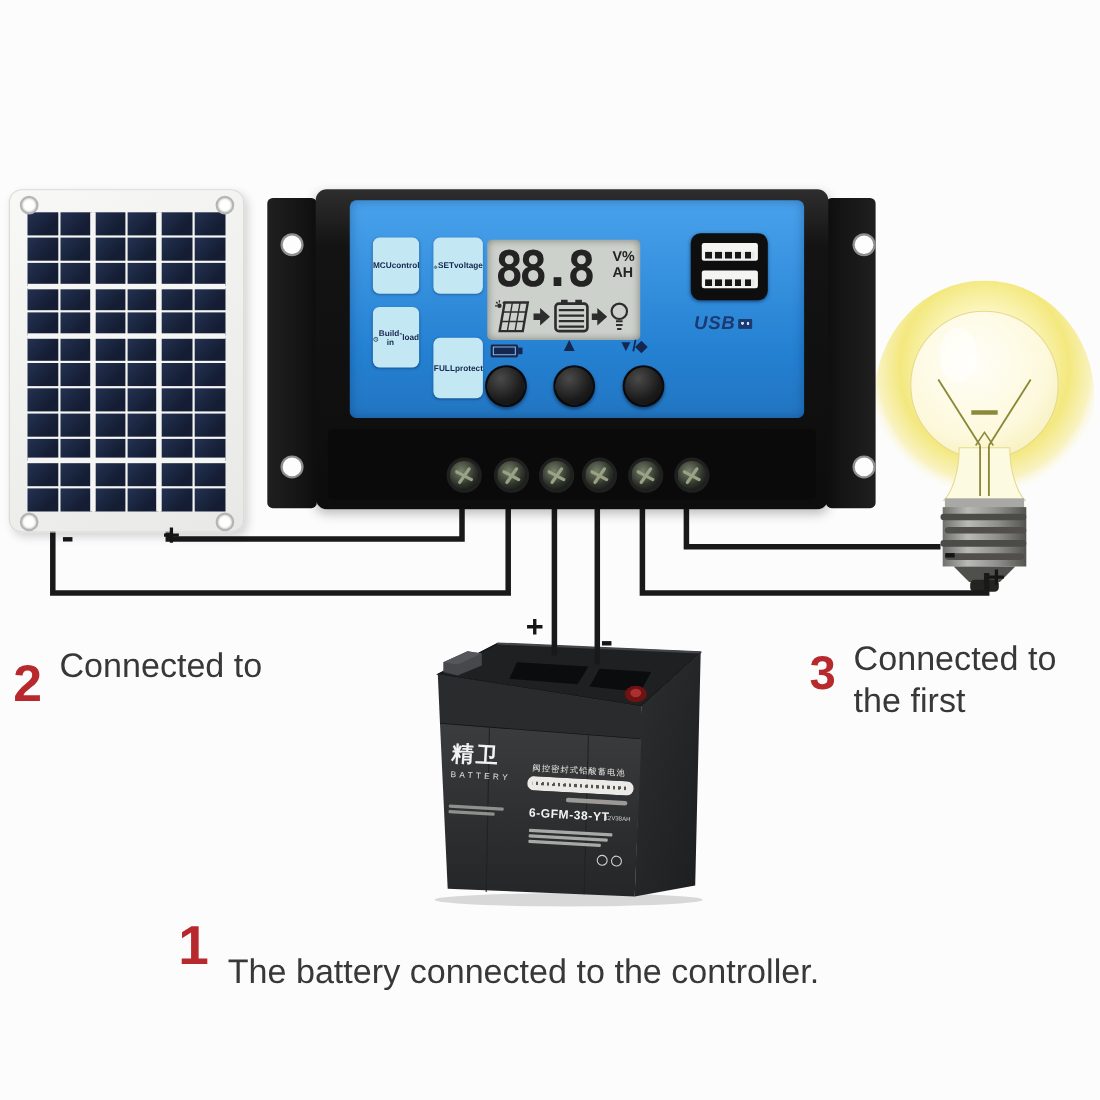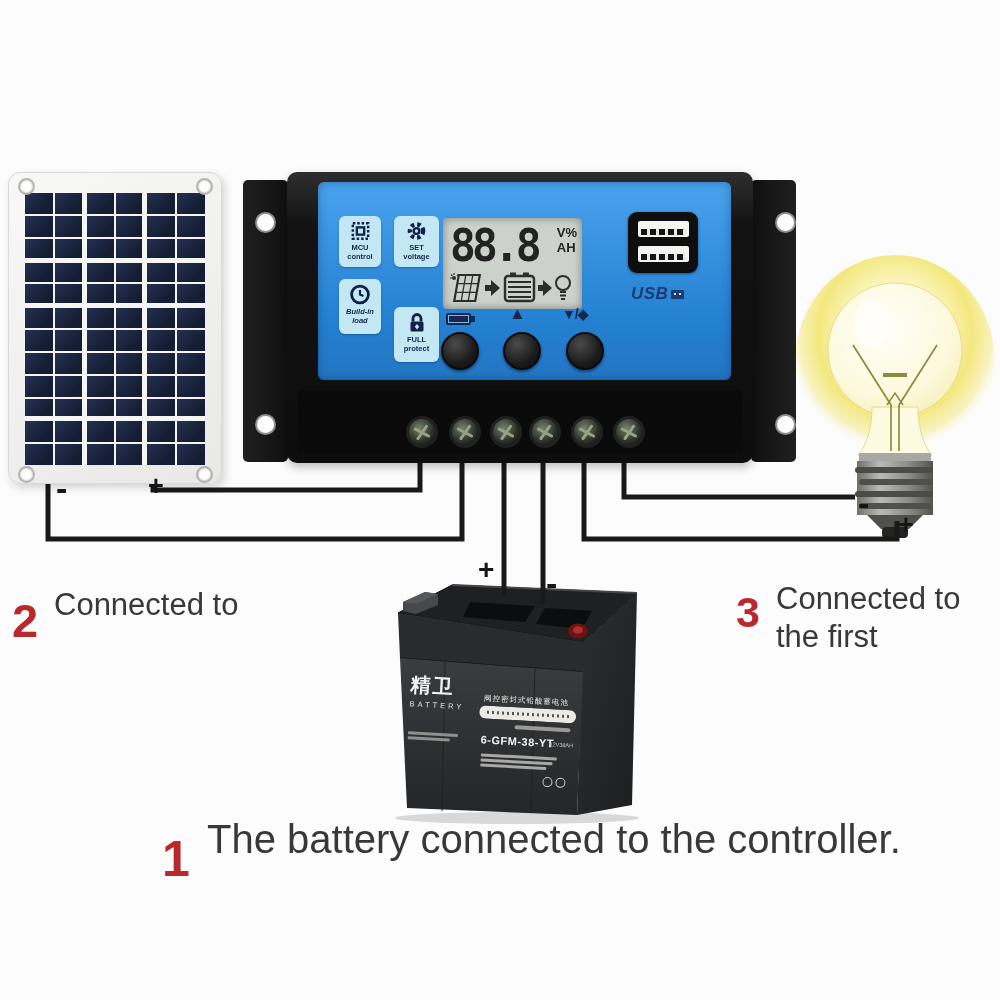--- a/index.html
+++ b/index.html
@@ -30,21 +30,21 @@
         border-radius:5px;z-index:5;}
   .hole{width:17px;height:17px;border-radius:50%;background:#fdfdfd;border:2px solid #8f8f8f;z-index:6;}
   .ctrl-body{left:287px;top:172px;width:466px;height:291px;z-index:5;border-radius:10px;
         background:linear-gradient(180deg,#2e2e2e 0%,#131313 18%,#0d0d0d 100%);
         box-shadow:0 4px 10px rgba(0,0,0,.25);}
   .ctrl-face{left:318px;top:182px;width:413px;height:198px;z-index:5;border-radius:6px;
         background:linear-gradient(180deg,#49a2ec,#2480d1 70%,#2276c2);
         box-shadow:inset 0 0 10px rgba(0,30,80,.35);}
   .ctrl-title{left:318px;top:188px;width:400px;text-align:center;z-index:6;
         font-size:17.5px;font-weight:bold;color:#1b2c63;letter-spacing:.6px;}
-  .badge{z-index:6;background:#c3e8f3;border-radius:6px;display:flex;flex-direction:column;
+  .badge{z-index:6;background:#c3e8f3;border-radius:6px;display:flex;flex-direction:row;
         align-items:center;justify-content:flex-start;box-shadow:0 1px 2px rgba(0,20,60,.3);}
   .badge svg{margin-top:3px;}
   .badge .bl{font-size:7.5px;font-weight:bold;color:#15264f;line-height:1.2;text-align:center;}
   .lcd{left:443px;top:218px;width:139px;height:91px;z-index:6;background:#ccd1cb;border-radius:4px;
         box-shadow:inset 0 0 8px rgba(0,0,0,.4);}
   .lcd-value{position:absolute;left:7px;top:2px;font-family:"DejaVu Sans Mono",monospace;
         font-weight:900;font-size:43px;letter-spacing:-4px;color:#232323;transform:scaleY(1.04);}
   .lcd-units{position:absolute;right:5px;top:7px;font-size:13px;font-weight:bold;color:#232323;
         line-height:15px;text-align:left;}
   .lcd-flow{position:absolute;left:6px;top:53px;}
@@ -305,21 +305,21 @@
     <div class="bl">control</div>
   </div>
   <div class="abs badge" style="left:394px;top:216px;width:45px;height:51px;">
     <svg width="23" height="24" viewBox="0 0 24 24">
       <circle cx="12" cy="12" r="7" fill="none" stroke="#122049" stroke-width="4.4" stroke-dasharray="3.6 3.1"></circle>
       <circle cx="12" cy="12" r="3" fill="none" stroke="#122049" stroke-width="2.6"></circle>
     </svg>
     <div class="bl">SET</div>
     <div class="bl">voltage</div>
   </div>
-  <div class="abs badge" style="left:339px;top:279px;width:42px;height:55px;font-style:italic;">
+  <div class="abs badge" style="left:339px;top:279px;width:42px;height:55px;">
     <svg width="24" height="25" viewBox="0 0 24 24">
       <circle cx="12" cy="12" r="8.4" fill="none" stroke="#122049" stroke-width="2.8"></circle>
       <path d="M12 7.5 V12 L15.5 13.5" fill="none" stroke="#122049" stroke-width="2.2"></path>
     </svg>
     <div class="bl">Build-in</div>
     <div class="bl">load</div>
   </div>
   <div class="abs badge" style="left:394px;top:279px;width:45px;height:55px;margin-top:28px;">
     <svg width="24" height="25" viewBox="0 0 24 24">
       <path d="M8 11 V8 a4 4 0 0 1 8 0 v3" fill="none" stroke="#122049" stroke-width="2.8"></path>
@@ -388,17 +388,17 @@
   <div class="num" style="left:12px;top:597px;font-size:47px;">2</div>
   <div class="ann" style="left:54px;top:585px;font-size:31px;line-height:39px;">
     <div>Connected to</div>
   </div>
   <div class="num" style="left:736px;top:591px;font-size:43px;">3</div>
   <div class="ann" style="left:776px;top:580px;font-size:31px;line-height:38px;">
     <div>Connected to</div>
     <div>the first</div>
   </div>
   <div class="num" style="left:162px;top:834px;font-size:50px;">1</div>
-  <div class="ann" style="left:207px;top:816px;font-size:40px;line-height:47px;">
+  <div class="ann" style="left:207px;top:860px;font-size:31px;line-height:47px;">
     <div>The battery connected to the controller.</div>
   </div>
 
 </div>
 
 </body></html>

